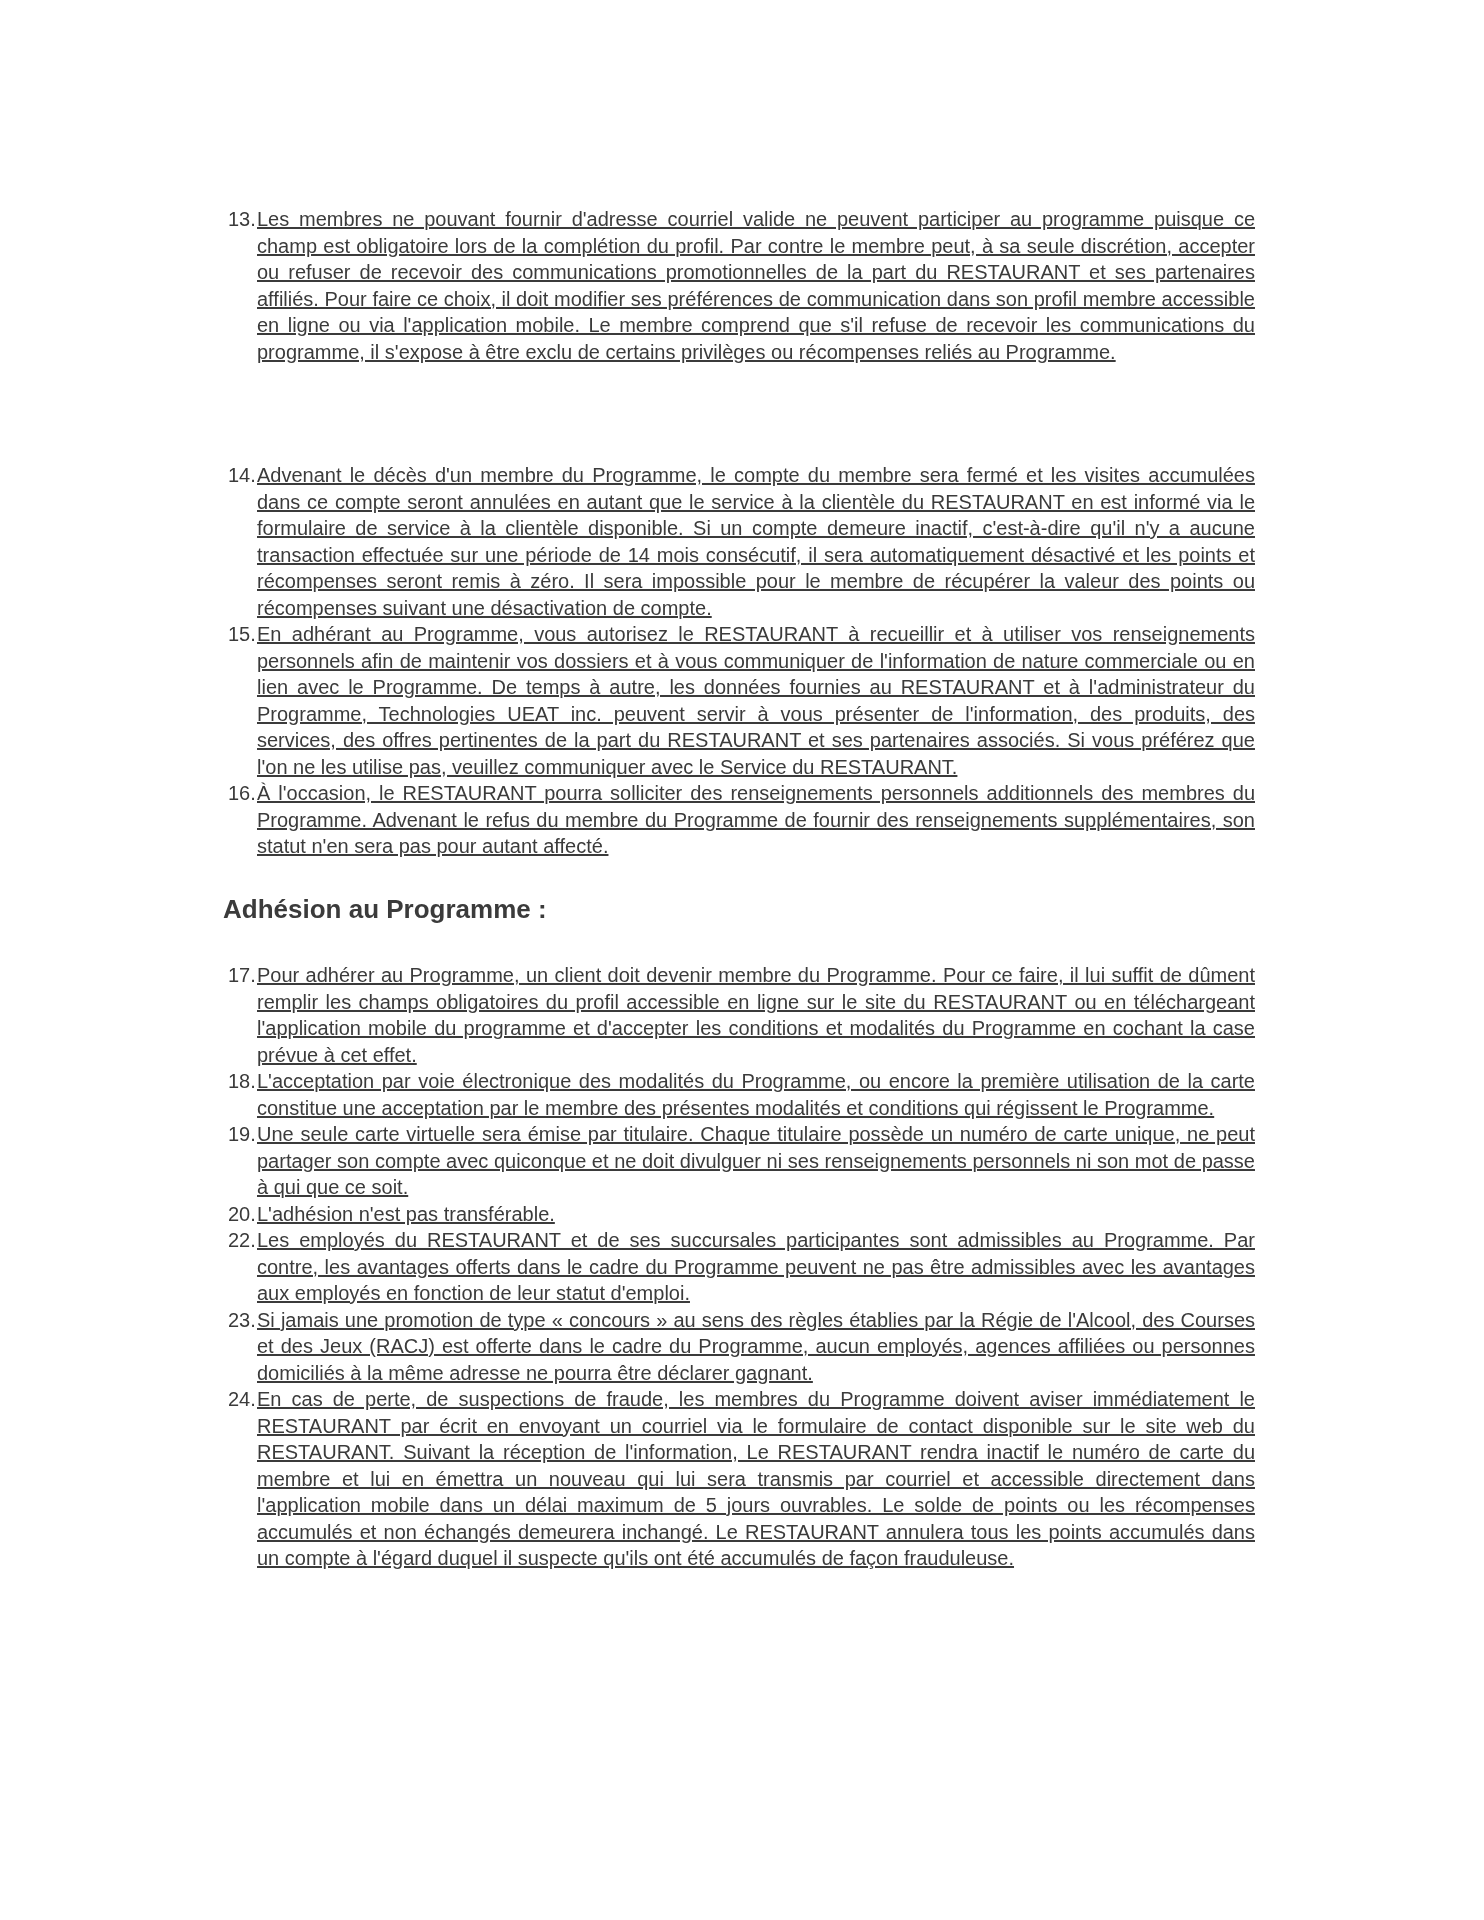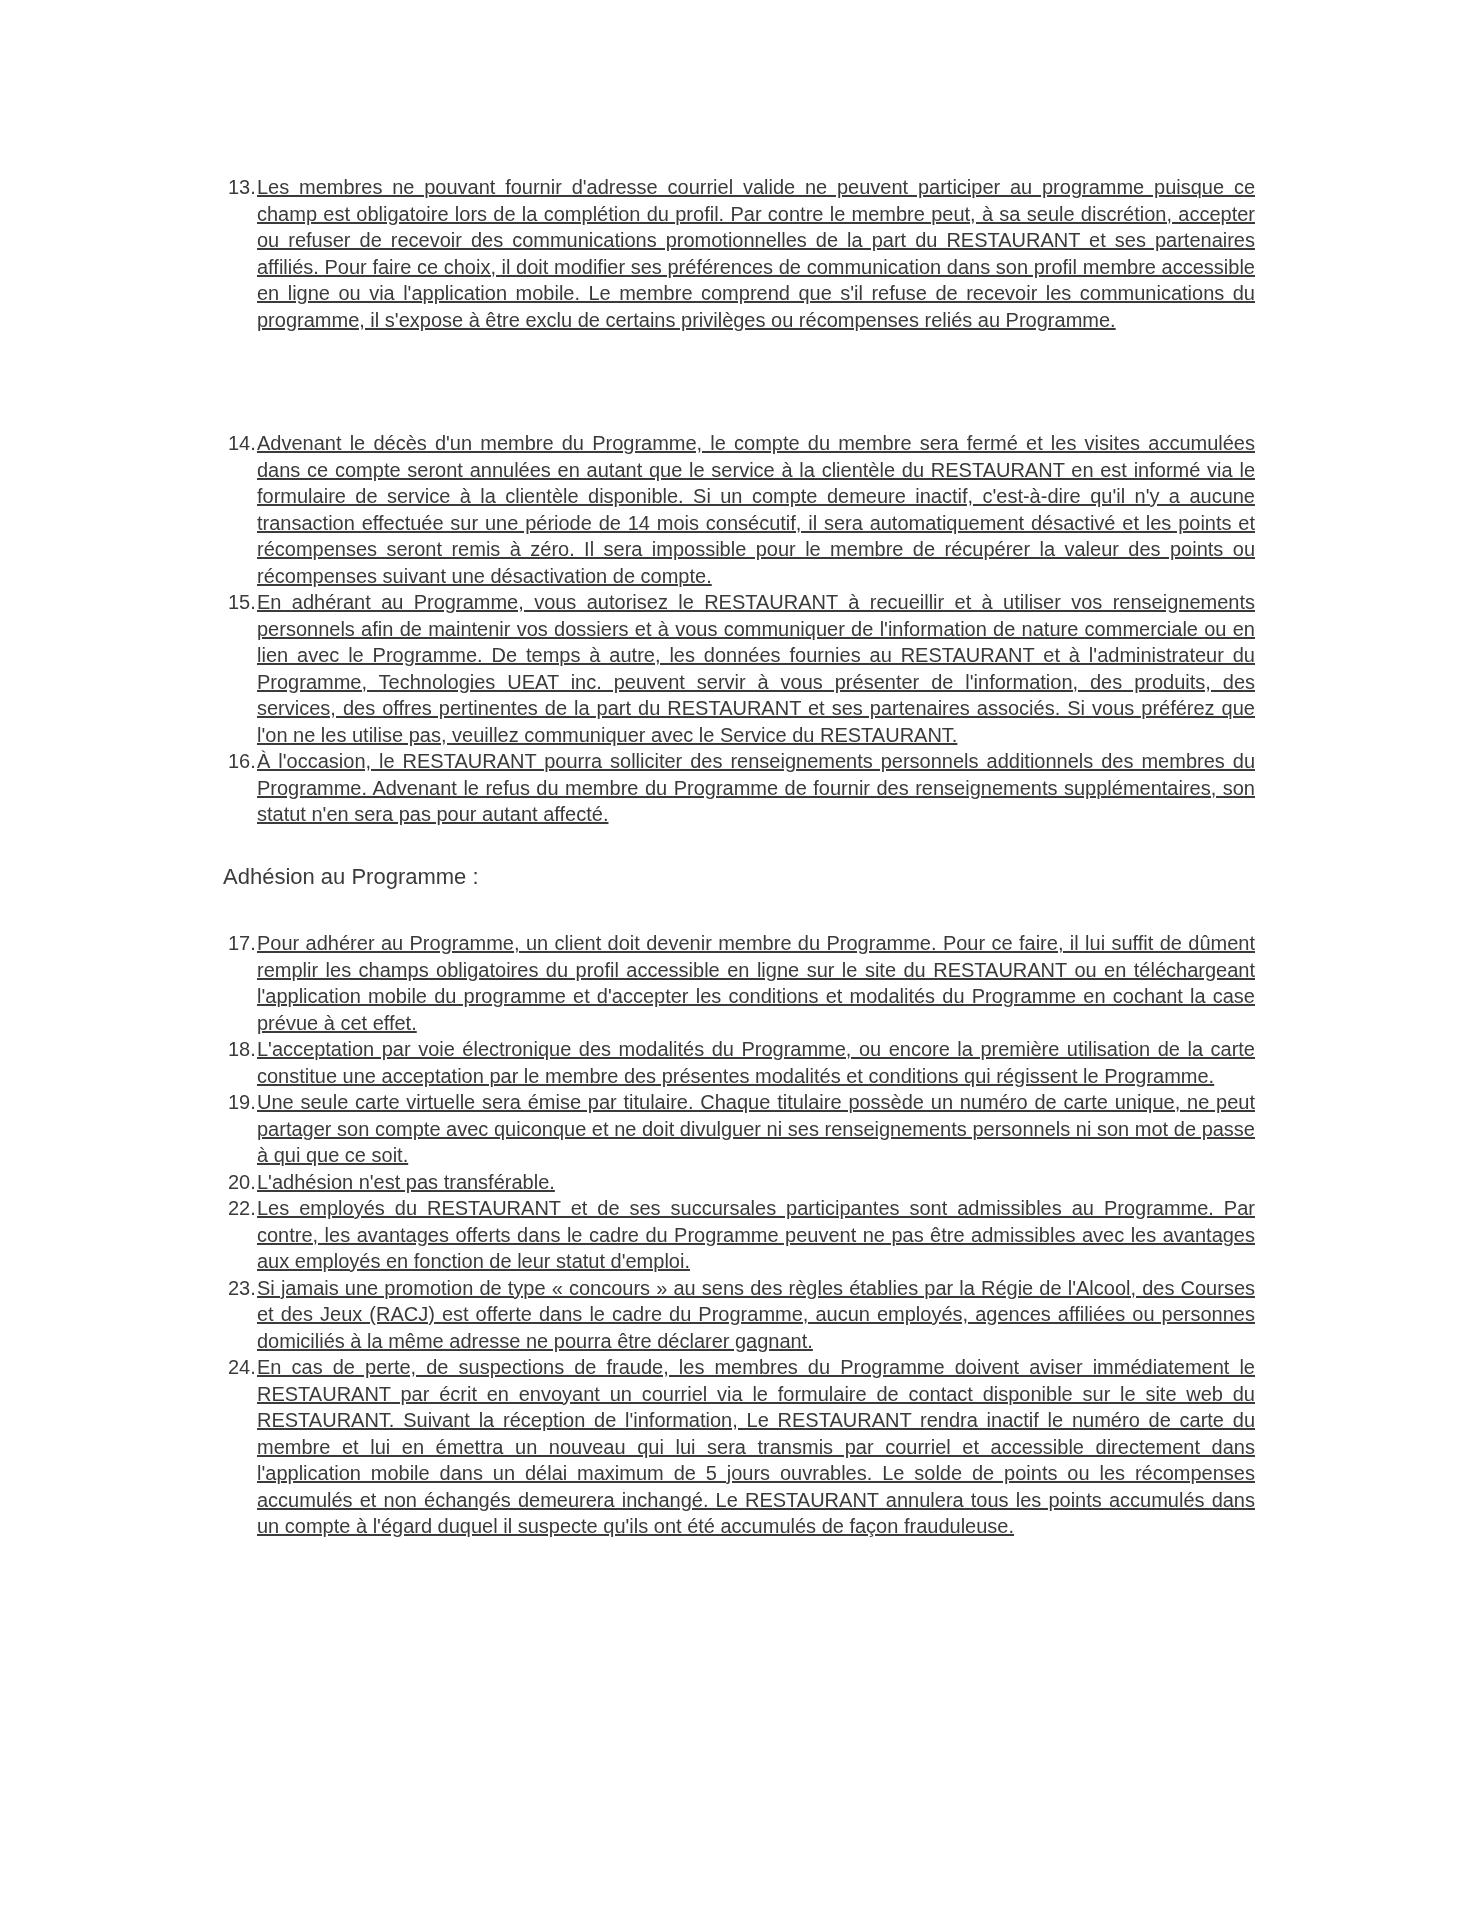--- a/index.html
+++ b/index.html
@@ -26,36 +26,37 @@
   .terms-list {
     margin: 0;
     padding: 0;
   }
   .term-item {
     display: flex;
     align-items: flex-start;
   }
   .term-item.gap-after {
     margin-bottom: 97px;
+    margin-top: 32px;
   }
   .num {
     flex: 0 0 34px;
     box-sizing: border-box;
     padding-left: 5px;
     white-space: nowrap;
   }
   .txt {
     flex: 1 1 auto;
     margin: 0;
     text-align: justify;
     text-decoration: underline;
   }
   .section-heading {
-    font-weight: normal;
-    font-size: 22px;
+    font-weight: bold;
+    font-size: 26px;
     line-height: 26.5px;
     margin: 36px 0 40px 0;
   }
 </style>
 </head>
 <body>
 
 <div class="content">
 
   <div class="terms-list">

